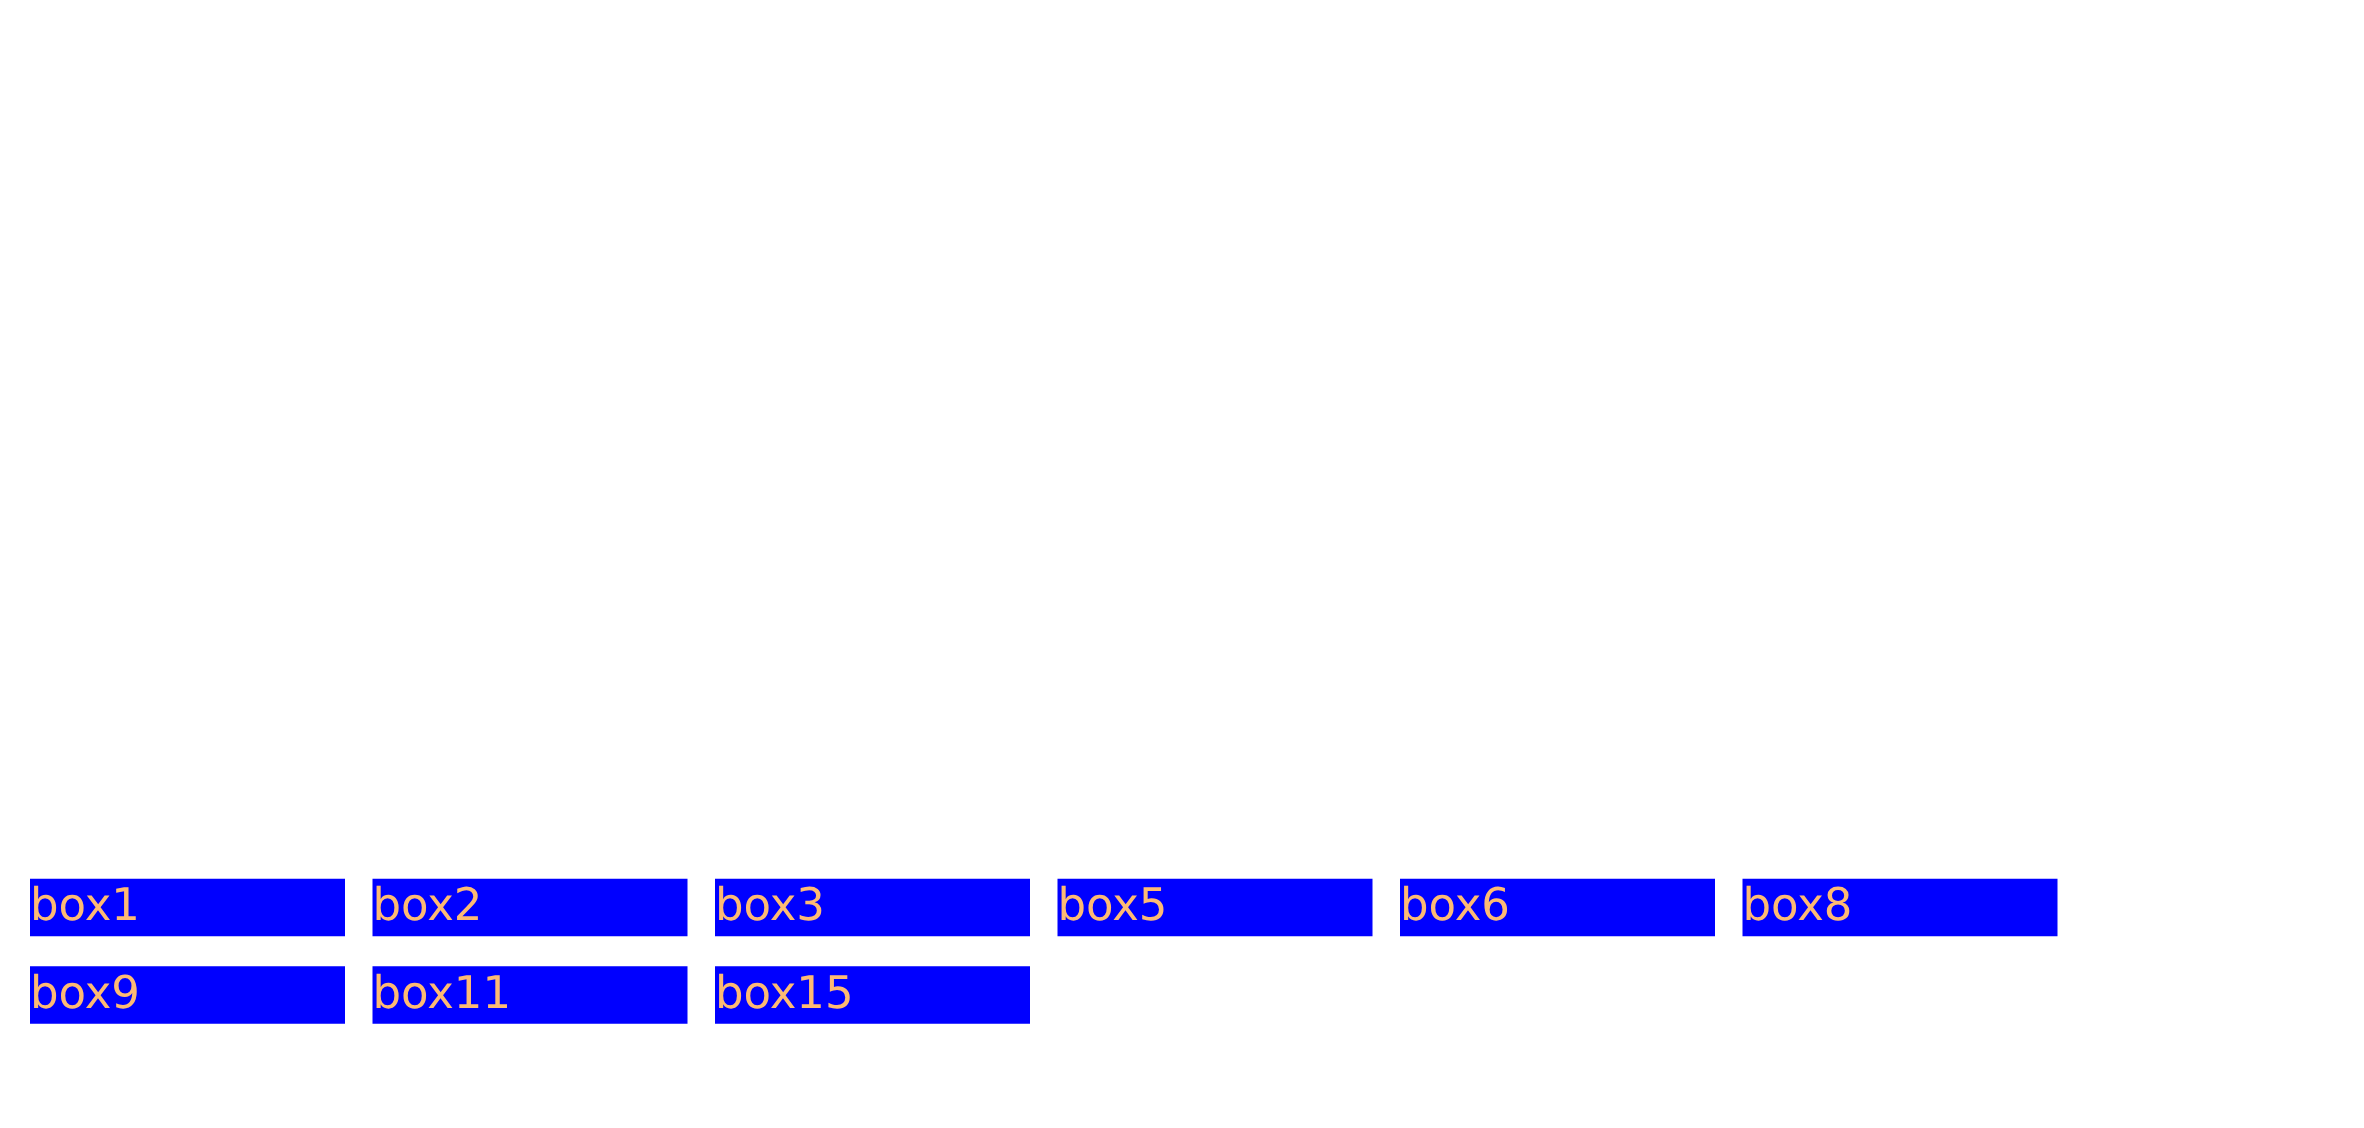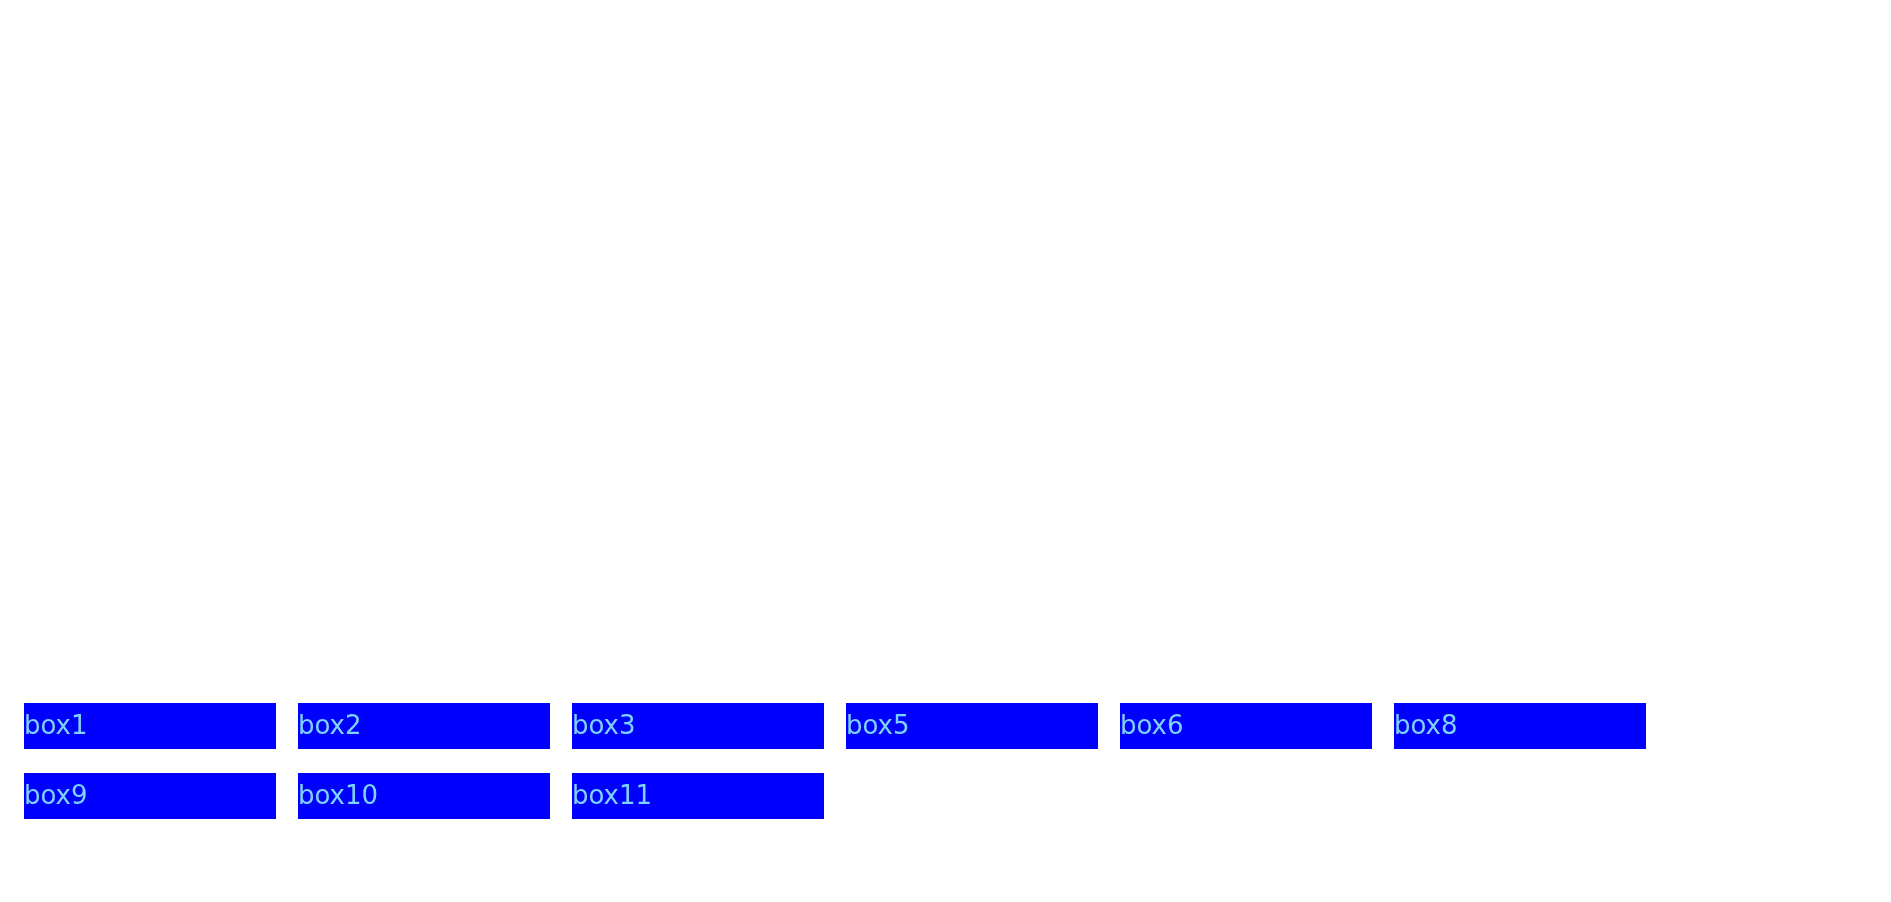--- a/index.html
+++ b/index.html
@@ -39,24 +39,24 @@
     height: 46px;
     background: #0000ff;
     color: #ffffff;
     display: flex;
     align-items: center;
     justify-content: flex-start;
     overflow: hidden;
     flex: 0 0 auto;
   }
   .box-label {
-    font-size: 26px;
+    font-size: 36px;
     line-height: 30px;
     font-family: "DejaVu Sans", "Liberation Sans", sans-serif;
-    color: #7dd3fc;
+    color: #fdba74;
     white-space: nowrap;
     padding: 0;
     margin: 0 0 2px 0;
     letter-spacing: 0px;
   }
 </style>
 </head>
 <body>
 
 <div id="canvas">
@@ -86,27 +86,27 @@
 
 
     <div class="box">
       <span class="box-label">box8</span>
     </div>
 
     <div class="box">
       <span class="box-label">box9</span>
     </div>
 
-    <div class="box">
-      <span class="box-label">box10</span>
-    </div>
 
     <div class="box">
       <span class="box-label">box11</span>
     </div>
 
 
 
 
+    <div class="box">
+      <span class="box-label">box15</span>
+    </div>
 
   </div>
 
 </div>
 
 </body></html>

